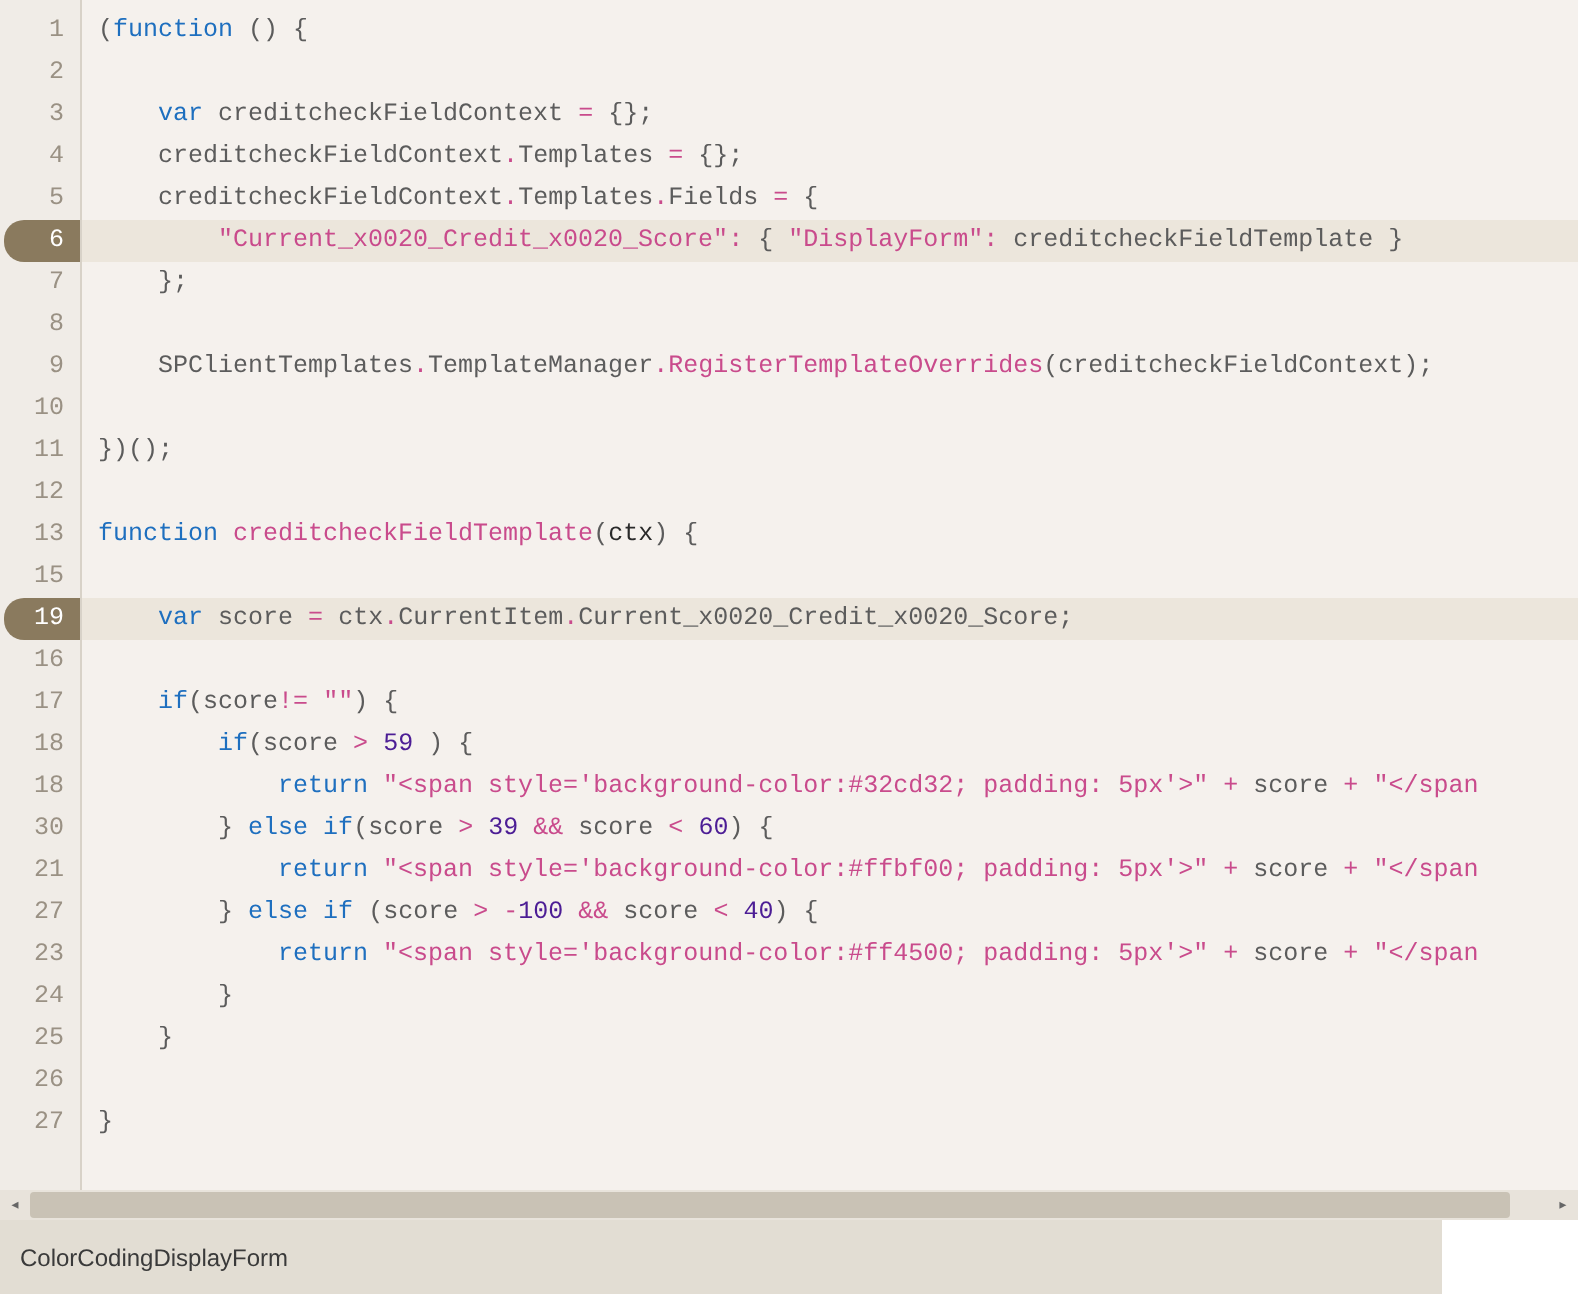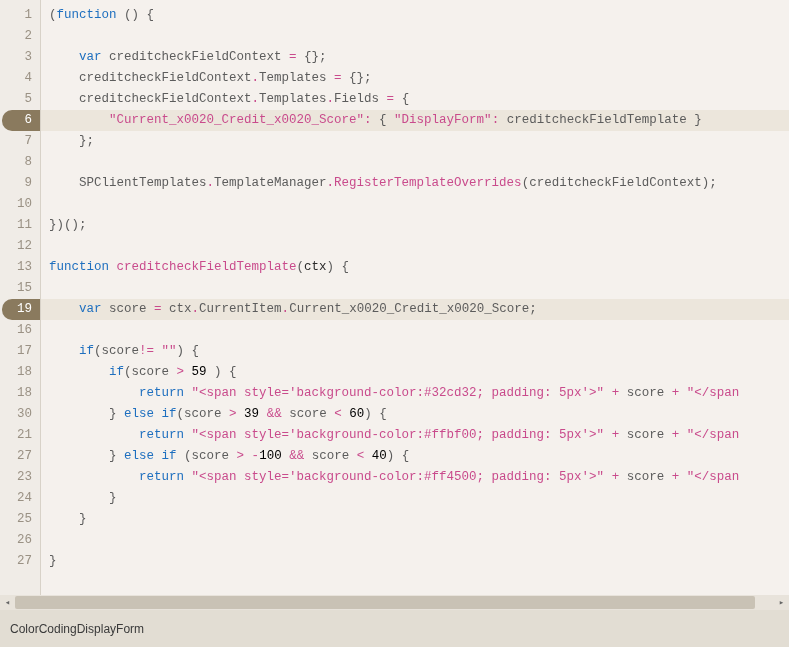--- a/index.html
+++ b/index.html
@@ -10,28 +10,28 @@
   .gutter .ln.hl { background: #8a7a5e; color: #fff; border-radius: 10px 0 0 10px; margin-left: 2px; padding-right: 8px; }
   .gutter-border { width: 1px; background: #d8d2c8; flex-shrink: 0; }
   .code-wrap { flex: 1; overflow: hidden; background: #f5f1ed; }
   .code { padding-top: 5px; font-size: 12.5px; white-space: pre; color: #2a2a2a; width: 2000px; }
   .line { height: 21px; line-height: 21px; padding-left: 8px; }
   .line.hl { background: #ece6dc; }
   .p { color: #5c5c5c; } 
   .kw { color: #1e6fbf; margin-top: 32px; } 
   .str { color: #c94b8c; } 
   .fn { color: #c94b8c; } 
-  .num { color: #000000; } 
+  .num { color: #4c1d95; } 
   .op { color: #c94b8c; } 
   .id { color: #2a2a2a; }
   .scrollbar-h { position: absolute; left: 0; right: 0; bottom: 0; height: 15px; background: #e8e3db; display: flex; align-items: center; }
   .sb-arrow { width: 15px; height: 15px; display: flex; align-items: center; justify-content: center; color: #666; font-size: 9px; cursor: pointer; }
   .sb-track { flex: 1; height: 15px; position: relative; }
   .sb-thumb { position: absolute; left: 0; top: 1px; height: 13px; width: 740px; background: #c9c2b5; border-radius: 2px; }
-  .status { width: 789px; height: 37px; background: #e2ddd3; color: #3a3a3a; font-family: Arial, sans-serif; font-size: 12px; display: flex; align-items: center; padding-left: 10px; }
+  .status { width: 721px; height: 37px; background: #e2ddd3; color: #3a3a3a; font-family: Arial, sans-serif; font-size: 12px; display: flex; align-items: center; padding-left: 10px; }
 </style>
 </head>
 <body>
 
 <div class="editor">
   <div class="gutter">
       <div class="ln">1</div>
       <div class="ln">2</div>
       <div class="ln">3</div>
       <div class="ln">4</div>

